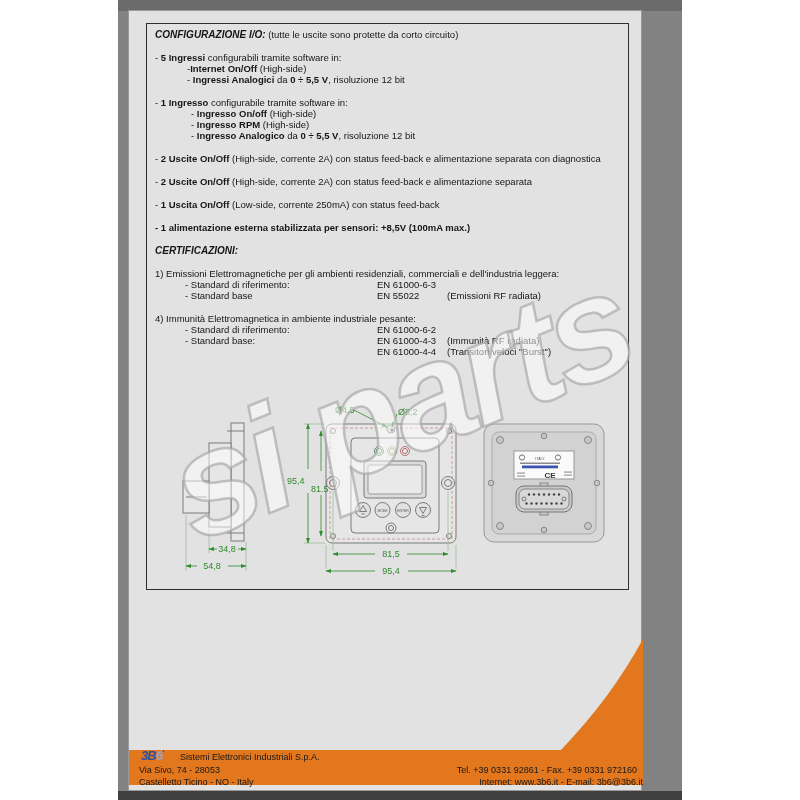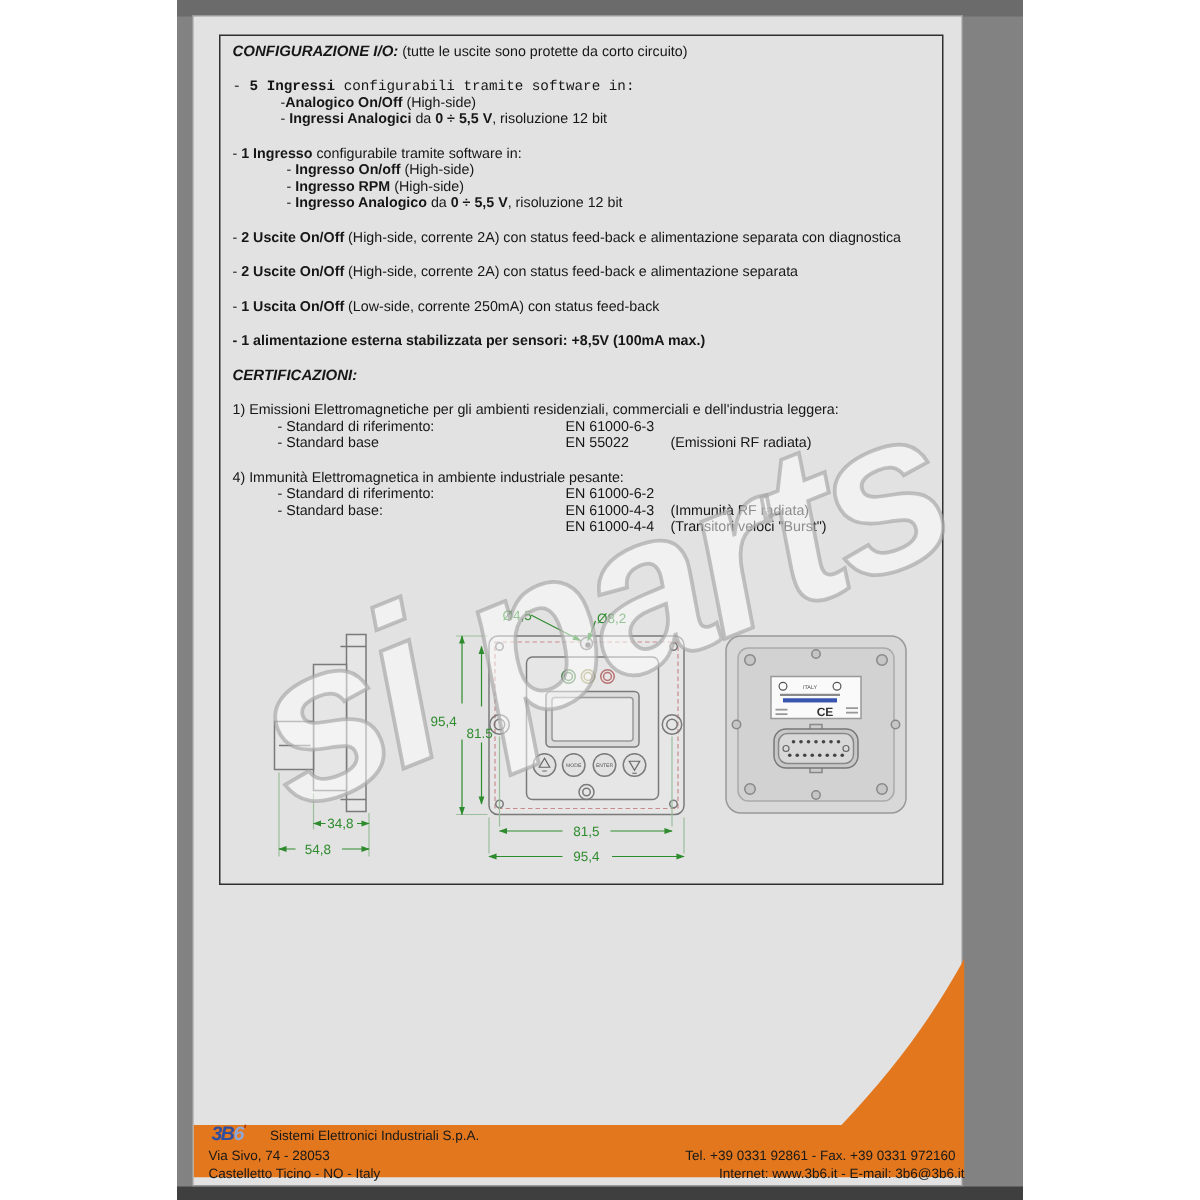--- a/index.html
+++ b/index.html
@@ -60,22 +60,22 @@
   <div class="scan-top"></div>
 
   <div class="page">
 
     <div class="content-box">
       <div class="text-stack">
 
         <div class="tline sec-title" style="padding-left:8px"><span>CONFIGURAZIONE I/O:</span><span class="title-note"> (tutte le uscite sono protette da corto circuito)</span></div>
 
         <div>
-            <div class="tline gap" style="padding-left: 8px; font-family: Liberation Mono, monospace;"><span>- </span><span class="b">5 Ingressi</span><span> configurabili tramite software in:</span></div>
-            <div class="tline" style="padding-left: 40px;"><span>-</span><span class="b">Analogico On/Off</span><span> (High-side)</span></div>
+            <div class="tline gap" style="padding-left: 8px;"><span>- </span><span class="b">5 Ingressi</span><span> configurabili tramite software in:</span></div>
+            <div class="tline" style="padding-left: 40px;"><span>-</span><span class="b">Internet On/Off</span><span> (High-side)</span></div>
             <div class="tline" style="padding-left: 40px;"><span>- </span><span class="b">Ingressi Analogici</span><span> da </span><span class="b">0 ÷ 5,5 V</span><span>, risoluzione 12 bit</span></div>
             <div class="tline gap" style="padding-left: 8px;"><span>- </span><span class="b">1 Ingresso</span><span> configurabile tramite software in:</span></div>
             <div class="tline" style="padding-left: 44px;"><span>- </span><span class="b">Ingresso On/off</span><span> (High-side)</span></div>
             <div class="tline" style="padding-left: 44px;"><span>- </span><span class="b">Ingresso RPM</span><span> (High-side)</span></div>
             <div class="tline" style="padding-left: 44px;"><span>- </span><span class="b">Ingresso Analogico</span><span> da </span><span class="b">0 ÷ 5,5 V</span><span>, risoluzione 12 bit</span></div>
             <div class="tline gap" style="padding-left: 8px;"><span>- </span><span class="b">2 Uscite On/Off</span><span> (High-side, corrente 2A) con status feed-back e alimentazione separata con diagnostica</span></div>
             <div class="tline gap" style="padding-left: 8px;"><span>- </span><span class="b">2 Uscite On/Off</span><span> (High-side, corrente 2A) con status feed-back e alimentazione separata</span></div>
             <div class="tline gap" style="padding-left: 8px;"><span>- </span><span class="b">1 Uscita On/Off</span><span> (Low-side, corrente 250mA) con status feed-back</span></div>
             <div class="tline gap" style="padding-left: 8px;"><span class="b">- 1 alimentazione esterna stabilizzata per sensori: +8,5V (100mA max.)</span></div>
           </div>

